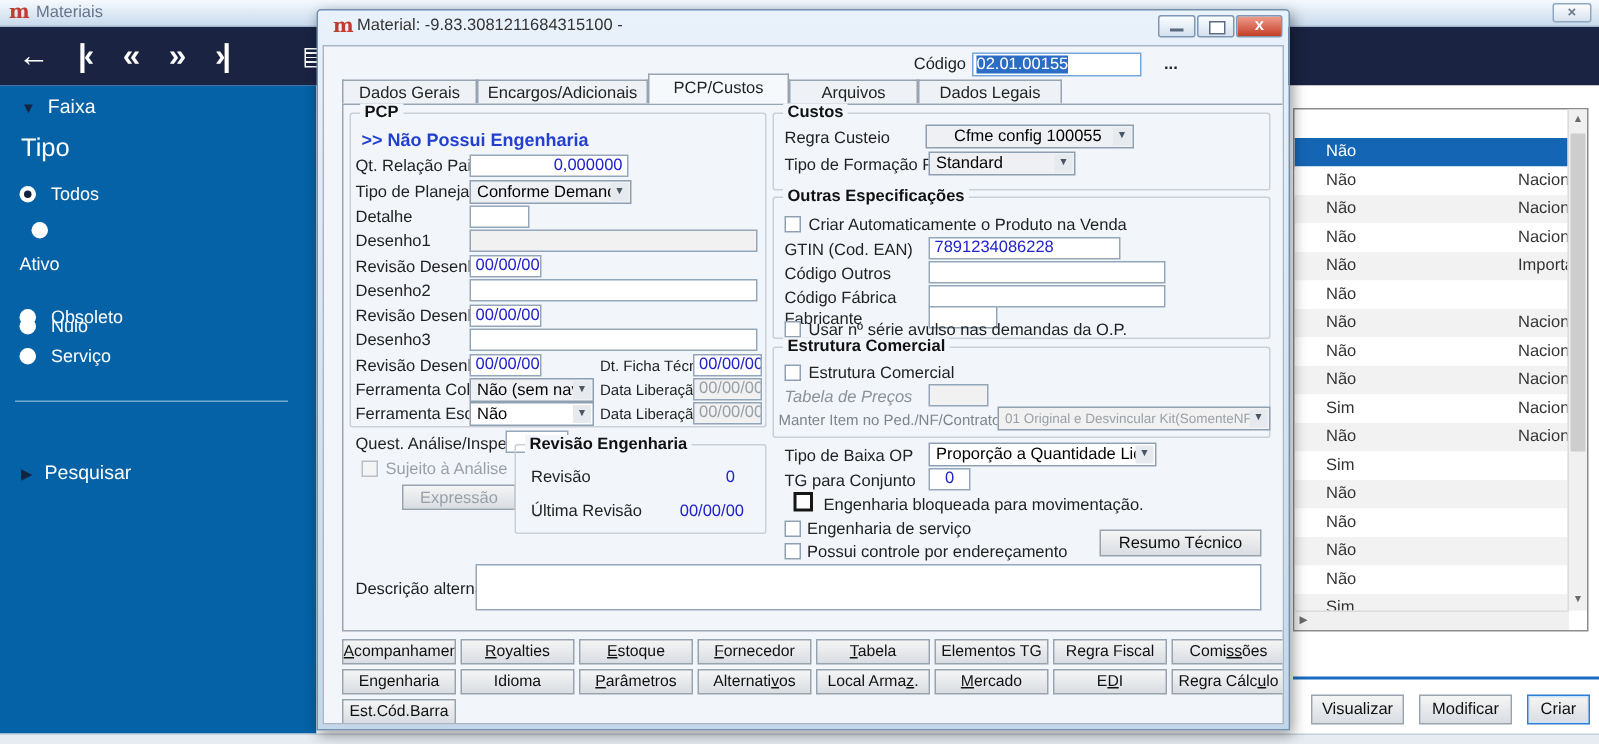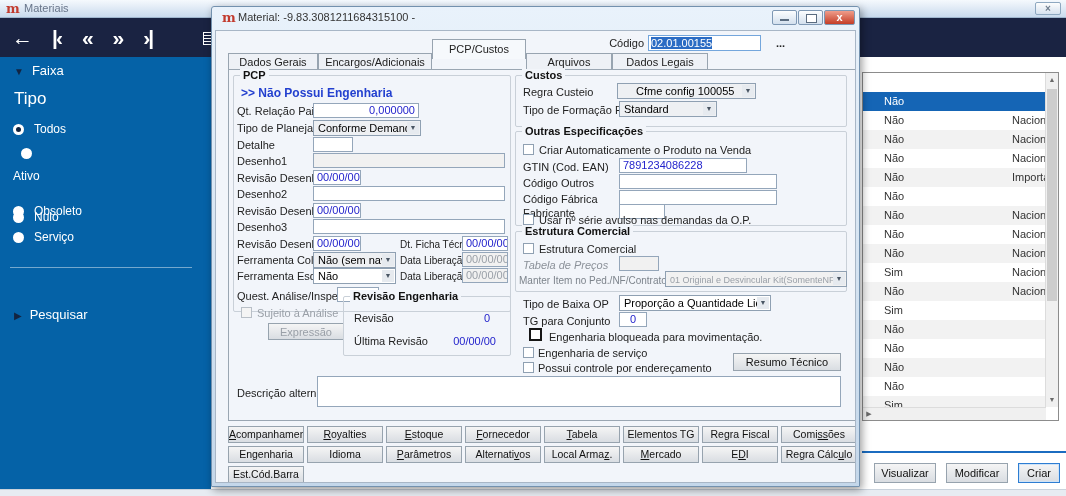--- a/index.html
+++ b/index.html
@@ -109,21 +109,21 @@
             font-weight:bold; font-size:11px; color:#111; white-space:nowrap; }
   .cb { position:absolute; width:11px; height:11px; background:#fff; border:1px solid #8fa0b2; }
   .cb.big { width:13px; height:13px; border:2px solid #161616; }
   .cb.dis { border-color:#b8bfc7; background:#f4f4f4; }
   .btn { position:absolute; background:linear-gradient(#f5f5f5,#d9dde2); border:1px solid #97a3ae;
          font-size:11px; text-align:center; color:#111; cursor:default; }
   .btn.dis { color:#9aa0a8; }
   .banner { position:absolute; font-weight:bold; font-size:12px; color:#2340cf; white-space:nowrap; }
   .tab { position:absolute; top:22px; height:16px; background:#eef1f6; border:1px solid #98a4b0;
          border-bottom:none; font-size:11px; text-align:center; line-height:16px; color:#222; cursor:default; }
-  .tab.active { top:8px; height:20px; background:#f6f9fc; z-index:3; line-height:19px;text-align:center; }
+  .tab.active { top:18px; height:20px; background:#f6f9fc; z-index:3; line-height:19px;text-align:center; }
   .panel { position:absolute; left:12px; top:38px; width:629px; height:352px;
            border:1px solid #9aa6b2; background:#f2f5fa; }
   .code-input { position:absolute; left:432px; top:4px; width:113px; height:16px;
                 border:1px solid #74a6dc; background:#fff; font-size:11px; line-height:14px; padding:0 2px; }
   .selhl { background:#2b6cc4; color:#fff; }
   .more { position:absolute; left:560px; top:6px; font-size:11px; font-weight:bold; color:#222; }
   .navbtn { position:absolute; width:76px; height:17px; line-height:15px;
             background:linear-gradient(#f5f5f5,#d9dde2); border:1px solid #97a3ae;
             font-size:10.5px; text-align:center; color:#111; overflow:hidden; white-space:nowrap; cursor:default; }
 </style>
@@ -312,21 +312,21 @@
       <div id="tabs">
           <div class="tab" style="left: 12px; width: 90px;">Dados Gerais</div>
           <div class="tab" style="left: 102px; width: 114px;">Encargos/Adicionais</div>
           <div class="tab active" style="left: 216px; width: 94px;">PCP/Custos</div>
           <div class="tab" style="left: 310px; width: 86px;">Arquivos</div>
           <div class="tab" style="left: 396px; width: 96px;">Dados Legais</div>
         </div>
 
       <div class="panel" id="panel">
 
-        <div class="gbox" style="left:4px;top:5px;width:278px;height:237px;">
+        <div class="gbox" style="left:4px;top:5px;width:278px;height:210px;">
           <span class="gtitle">PCP</span>
         </div>
         <div class="banner" style="left:12px;top:16px;">&gt;&gt; Não Possui Engenharia</div>
 
         <div class="lab" style="left:8px;top:34px;">Qt. Relação Pai X Filho</div>
         <div class="fld v r" style="left:84px;top:33px;width:106px;">0,000000</div>
 
         <div class="lab" style="left:8px;top:51px;">Tipo de Planejamento</div>
         <div class="combo gray" style="left:84px;top:50px;width:108px;"><span class="val">Conforme Demanda</span><span class="arr">▼</span></div>
 

